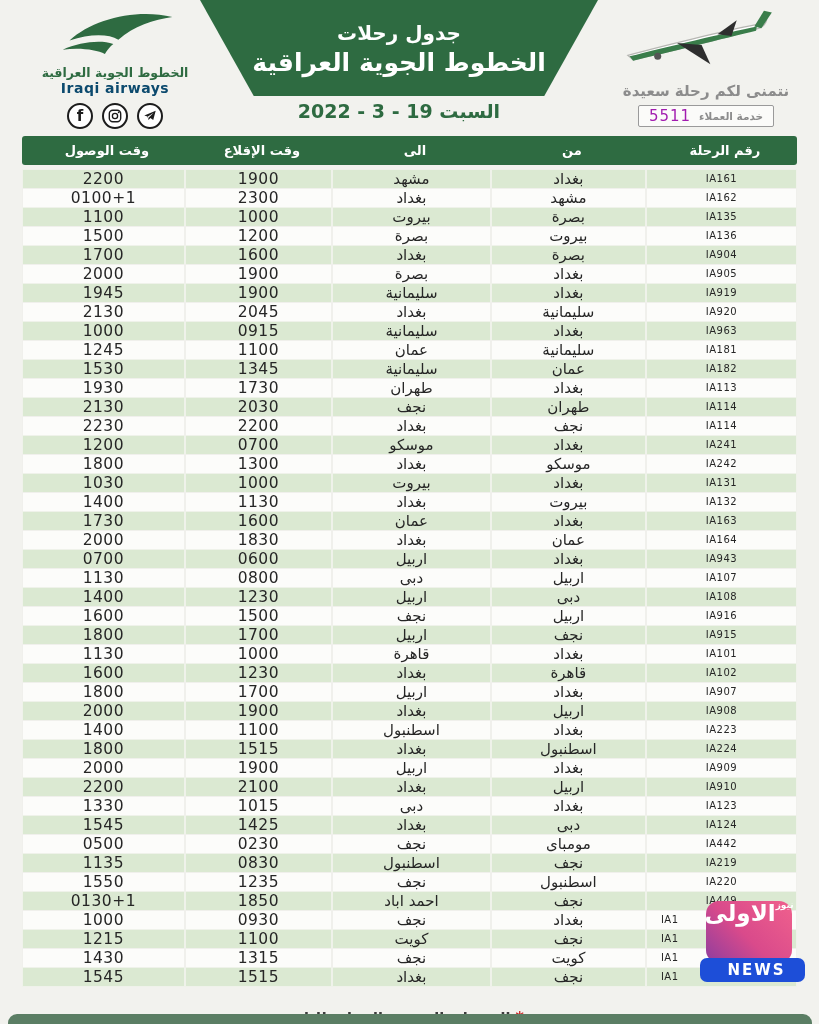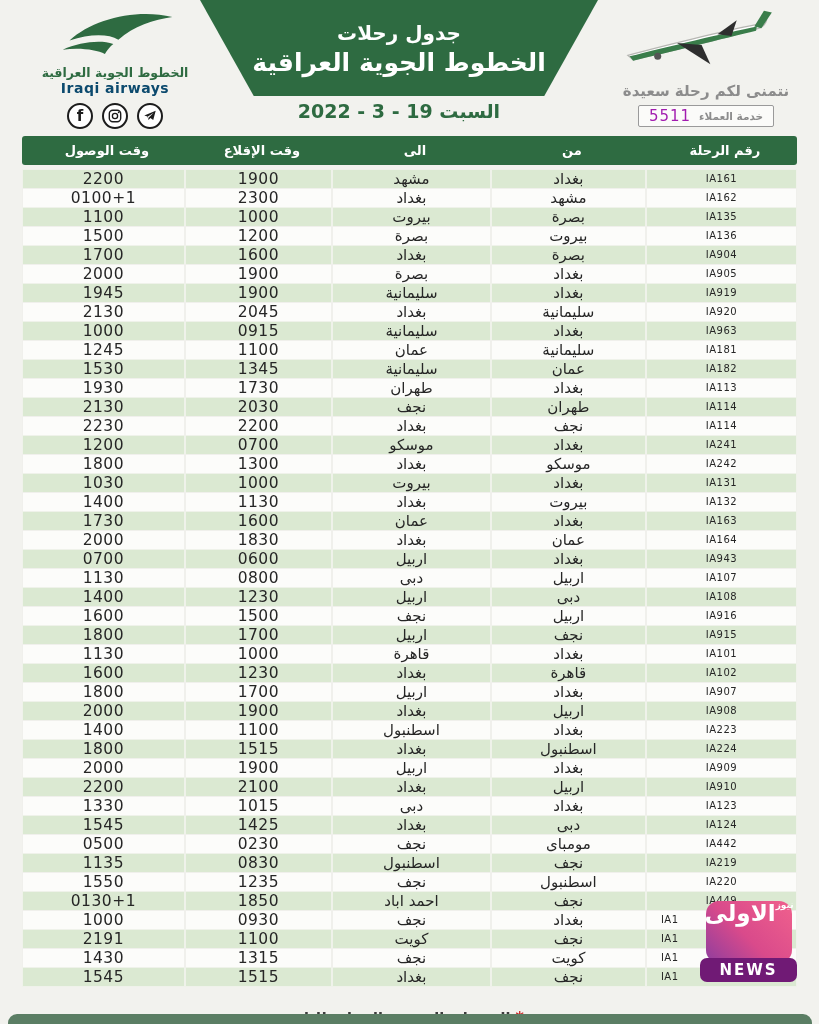--- a/index.html
+++ b/index.html
@@ -53,23 +53,23 @@
   .bottom-bar{position:absolute;left:8px;top:1014px;width:804px;height:16px;
               background:#5b7e64;border-radius:9px 9px 0 0;}
   
   .watermark{position:absolute;left:700px;top:901px;width:97px;z-index:5;}
   .wm-square{width:86px;height:62px;margin-left:6px;border-radius:13px;
              background:linear-gradient(225deg,#f0618d 0%,#d94a8b 55%,#8e3d9e 100%);
              display:flex;flex-direction:row;align-items:flex-start;justify-content:center;
              color:#fff;direction:rtl;}
   .wm-small{font-size:9px;font-weight:bold;line-height:1;}
   .wm-main{font-size:23px;font-weight:bold;line-height:1.05;}
-  .wm-band{width:97px;height:24px;margin-top:-5px;border-radius:7px;background:#701a75;
+  .wm-band{width:97px;height:24px;margin-top:-5px;border-radius:7px;background:#1d4ed8;
            display:flex;align-items:center;justify-content:center;color:#fff;
-           font-size:15px;font-weight:bold;letter-spacing:2px;}
+           font-size:15px;font-weight:bold;letter-spacing:2px;padding-left:8px;}
 </style>
 </head>
 <body>
 
 <div class="page">
 
   <div class="brand">
     <svg class="bird" viewBox="0 0 140 66">
       <path fill="#2e6b41" d="M138 8 C96 -2 44 10 16 36 C40 28 62 28 74 35 C92 19 116 11 138 8 Z"></path>
       <path fill="#2e6b41" d="M68 40 C52 35 28 38 8 47 C28 44 48 47 58 52 C61 47 64 43 68 40 Z"></path>
@@ -404,21 +404,21 @@
           <div class="cell c-from">بغداد</div>
           <div class="cell c-to">نجف</div>
           <div class="cell c-dep">0930</div>
           <div class="cell c-arr">1000</div>
         </div>
         <div class="trow odd">
           <div class="cell c-flight partial">IA1</div>
           <div class="cell c-from">نجف</div>
           <div class="cell c-to">كويت</div>
           <div class="cell c-dep">1100</div>
-          <div class="cell c-arr">2191</div>
+          <div class="cell c-arr">1215</div>
         </div>
         <div class="trow even">
           <div class="cell c-flight partial">IA1</div>
           <div class="cell c-from">كويت</div>
           <div class="cell c-to">نجف</div>
           <div class="cell c-dep">1315</div>
           <div class="cell c-arr">1430</div>
         </div>
         <div class="trow odd">
           <div class="cell c-flight partial">IA1</div>

